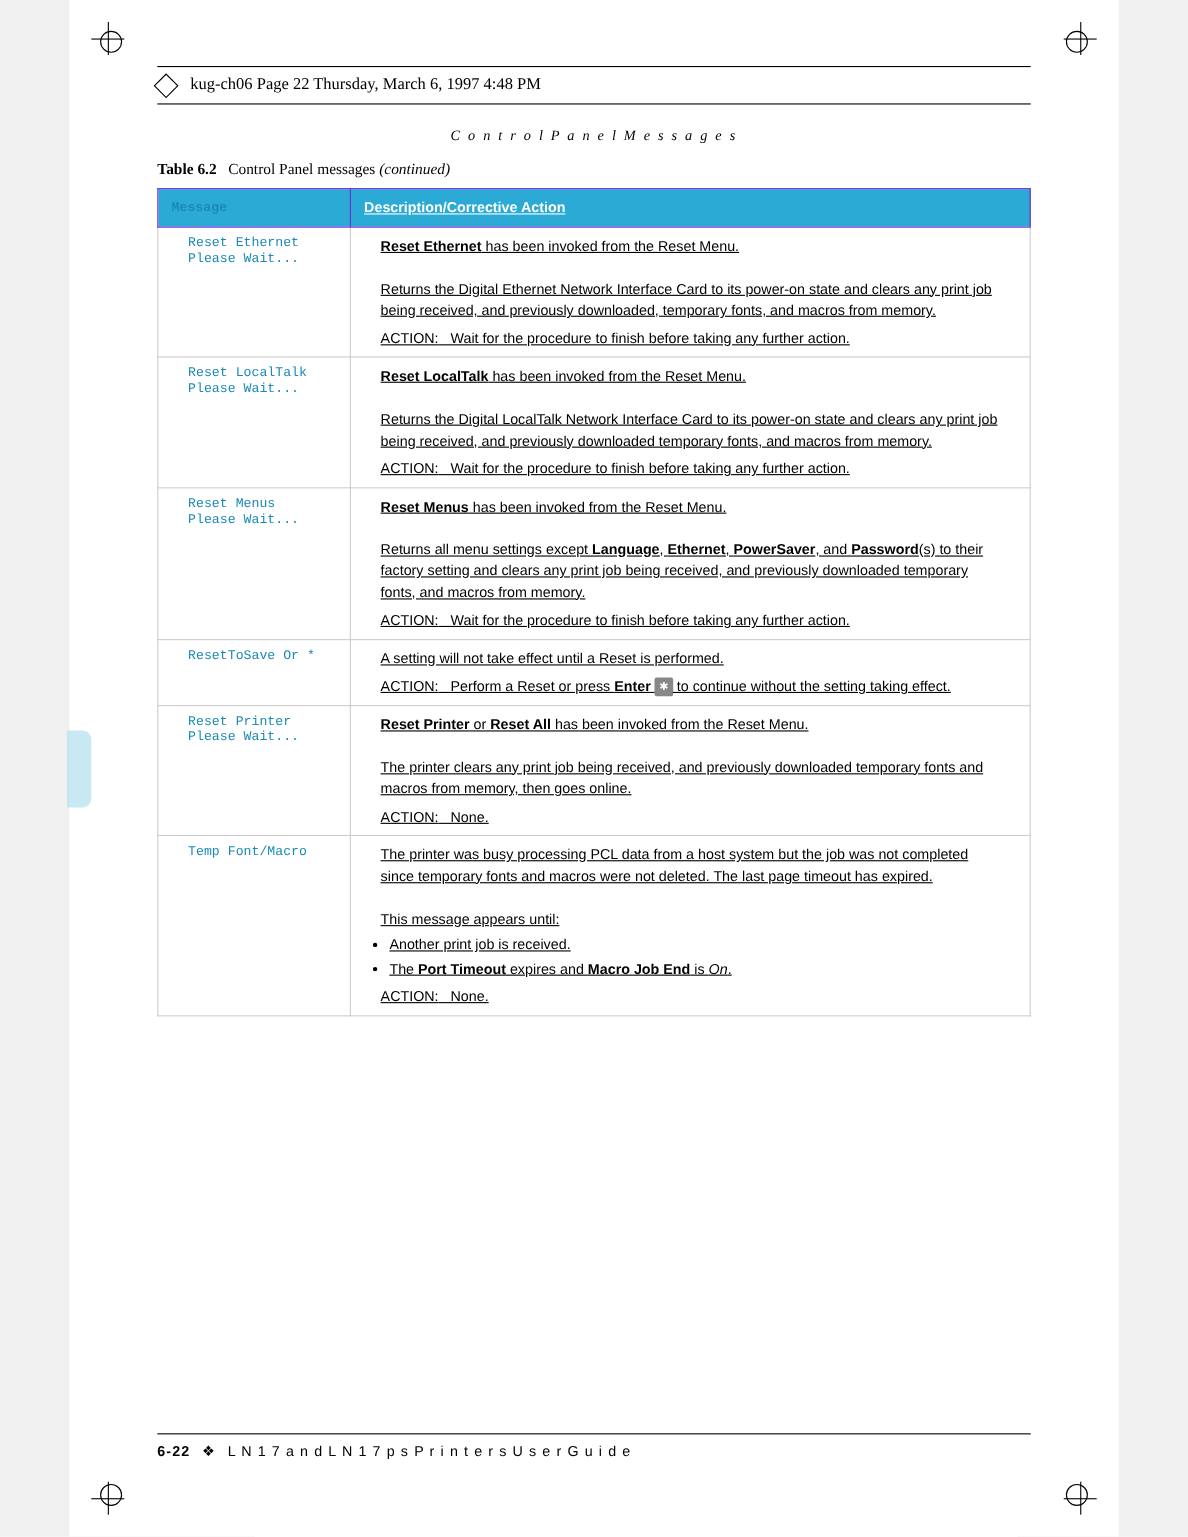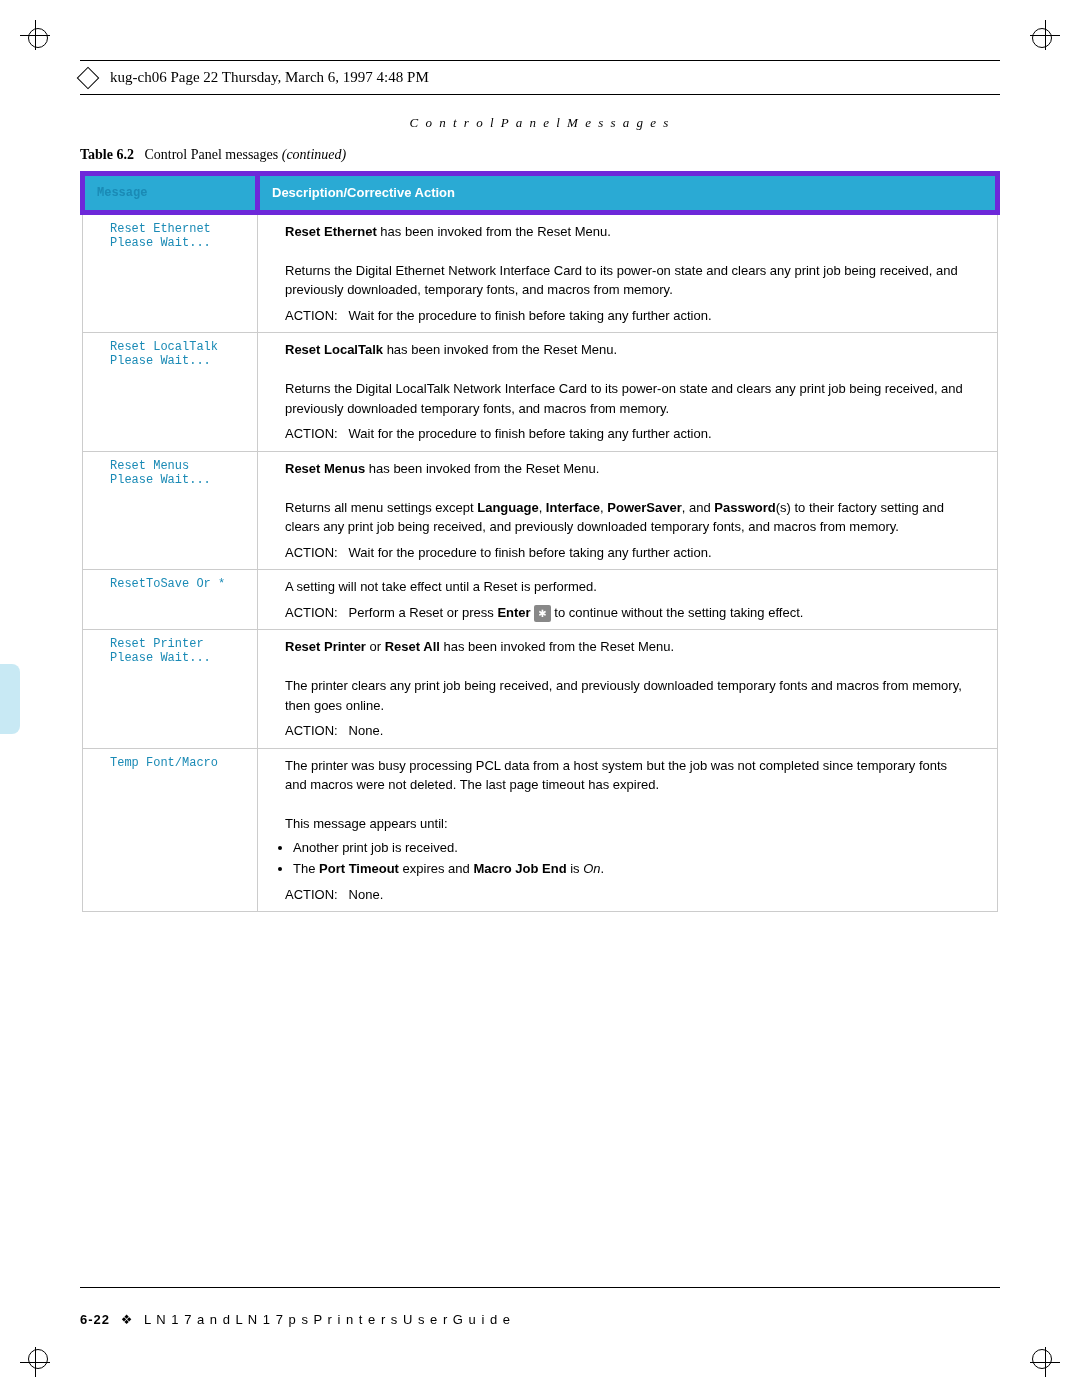--- a/index.html
+++ b/index.html
@@ -4,21 +4,21 @@
   <style>
     * { margin: 0; padding: 0; box-sizing: border-box; }
     body {
       background: #f0f0f0;
       display: flex;
       justify-content: center;
       align-items: flex-start;
       font-family: 'Times New Roman', Times, serif;
     }
     .page {
-      width: 1080px;
+      width: 954px;
       min-height: 1397px;
       background: #fff;
       position: relative;
       padding: 60px 80px;
     }
     
     .reg-mark {
       position: absolute;
       width: 30px;
       height: 30px;
@@ -88,21 +88,21 @@
     .main-table {
       width: 100%;
       border-collapse: collapse;
       font-size: 13px;
     }
     .main-table th {
       background: #2aaad4;
       color: #fff;
       font-weight: bold;
       padding: 7px 12px;
-      border: 5px solid #6d28d9;
+      border: 1px solid #6d28d9;
       text-align: left;
       font-family: Arial, sans-serif;
       font-size: 13px;
     }
     .main-table td {
       padding: 7px 27px;
       border: 1px solid #ccc;
       vertical-align: top;
     }
     .main-table tr:nth-child(even) td {
@@ -111,20 +111,21 @@
     .main-table .msg-col {
       width: 175px;
       font-family: 'Courier New', Courier, monospace;
       color: #1a8ab5;
       font-size: 12px;
     }
     .main-table .desc-col {
       font-family: Arial, sans-serif;
       font-size: 13px;
       line-height: 1.5;
+      text-decoration: underline;
     }
     .main-table .desc-col .action-line {
       margin-top: 6px;
     }
     .main-table .desc-col strong {
       font-weight: bold;
     }
     .main-table .desc-col .action-label {
       font-weight: normal;
     }
@@ -145,21 +146,21 @@
     }
 
     .page-footer {
       position: absolute;
       bottom: 70px;
       left: 80px;
       right: 80px;
     }
     .page-footer-line {
       border-top: 1px solid #000;
-      padding-top: 24px;
+      padding-top: 8px;
       display: flex;
       align-items: center;
     }
     .page-footer-text {
       font-family: Arial, sans-serif;
       font-size: 13px;
       letter-spacing: 1px;
     }
     .page-footer-text .bold-part {
       font-weight: bold;
@@ -240,21 +241,21 @@
           <strong>Reset LocalTalk</strong> has been invoked from the Reset Menu.<br><br>
           Returns the Digital LocalTalk Network Interface Card to its power-on state and clears any print job being received, and previously downloaded temporary fonts, and macros from memory.<br>
           <div class="action-line"><span class="action-label">ACTION:</span>&nbsp;&nbsp;&nbsp;Wait for the procedure to finish before taking any further action.</div>
         </td>
       </tr>
 
       <tr>
         <td class="msg-col">Reset Menus<br>Please Wait...</td>
         <td class="desc-col">
           <strong>Reset Menus</strong> has been invoked from the Reset Menu.<br><br>
-          Returns all menu settings except <strong>Language</strong>, <strong>Interface</strong>, <strong>PowerSaver</strong>, and <strong>Password</strong>(s) to their factory setting and clears any print job being received, and previously downloaded temporary fonts, and macros from memory.<br>
+          Returns all menu settings except <strong>Language</strong>, <strong>Ethernet</strong>, <strong>PowerSaver</strong>, and <strong>Password</strong>(s) to their factory setting and clears any print job being received, and previously downloaded temporary fonts, and macros from memory.<br>
           <div class="action-line"><span class="action-label">ACTION:</span>&nbsp;&nbsp;&nbsp;Wait for the procedure to finish before taking any further action.</div>
         </td>
       </tr>
 
       <tr>
         <td class="msg-col">ResetToSave Or *</td>
         <td class="desc-col">
           A setting will not take effect until a Reset is performed.<br>
           <div class="action-line"><span class="action-label">ACTION:</span>&nbsp;&nbsp;&nbsp;Perform a Reset or press <strong>Enter</strong> <span class="enter-key">✱</span> to continue without the setting taking effect.</div>
         </td>

